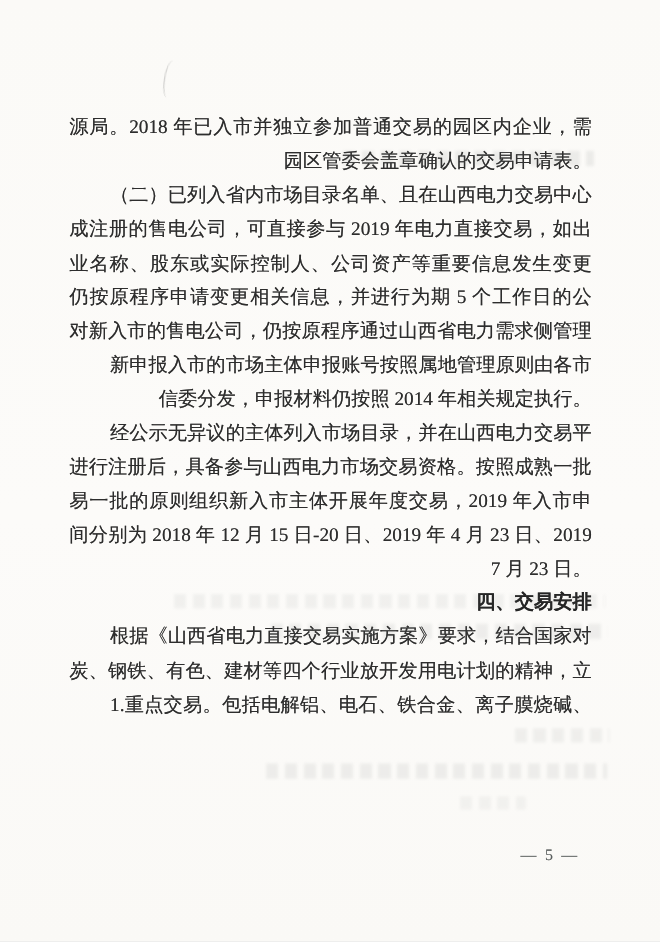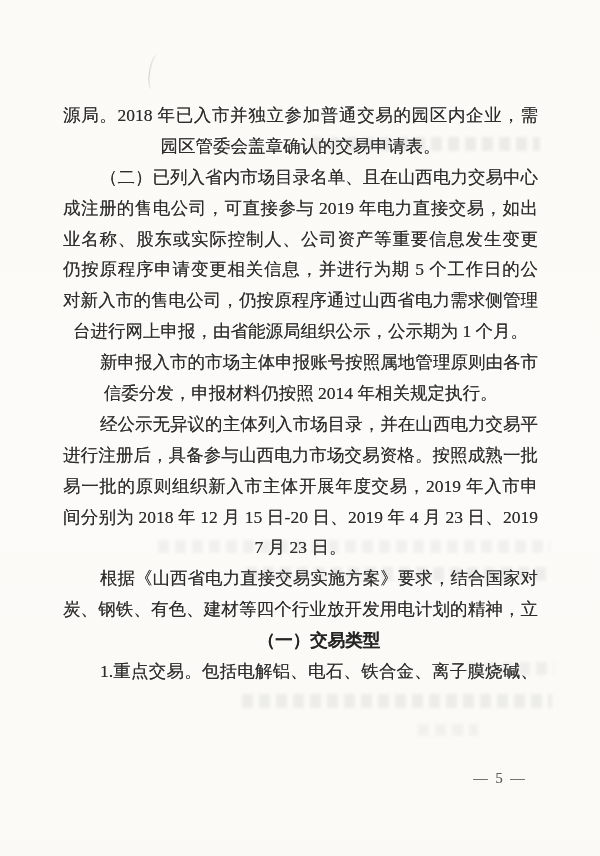--- a/index.html
+++ b/index.html
@@ -19,21 +19,21 @@
     left: 63px; top: 100px;
     width: 475px;
     font-size: 17.5px;
     color: #2d2d2d;
     text-shadow: 0 0 0.6px rgba(45,45,45,0.7);
   }
   .line {
     height: 30.9px;
     line-height: 30.9px;
     overflow: hidden;
-    text-align: center;
+    text-align: right;
   }
   .line.indent { padding-left: 37px; }
   .line.bold   { font-weight: bold; color: #242424; }
   .line.fill   { text-align: justify; text-align-last: justify; }
   .page-number {
     position: absolute;
     top: 770px; left: 447px;
     width: 106px;
     text-align: center;
     font-size: 14.5px;
@@ -72,31 +72,30 @@
   <span class="pen-mark"></span>
 
   <div class="text-block">
       <div class="line fill">源局。2018 年已入市并独立参加普通交易的园区内企业，需提交</div>
       <div class="line">园区管委会盖章确认的交易申请表。</div>
       <div class="line indent fill">（二）已列入省内市场目录名单、且在山西电力交易中心完</div>
       <div class="line fill">成注册的售电公司，可直接参与 2019 年电力直接交易，如出现企</div>
       <div class="line fill">业名称、股东或实际控制人、公司资产等重要信息发生变更的，</div>
       <div class="line fill">仍按原程序申请变更相关信息，并进行为期 5 个工作日的公示。</div>
       <div class="line fill">对新入市的售电公司，仍按原程序通过山西省电力需求侧管理平</div>
-      <div class="line">台进行网上申报，由省能源局组织公示，公示期为 1 个月。</div>
       <div class="line indent fill">新申报入市的市场主体申报账号按照属地管理原则由各市经</div>
       <div class="line">信委分发，申报材料仍按照 2014 年相关规定执行。</div>
       <div class="line indent fill">经公示无异议的主体列入市场目录，并在山西电力交易平台</div>
       <div class="line fill">进行注册后，具备参与山西电力市场交易资格。按照成熟一批交</div>
       <div class="line fill">易一批的原则组织新入市主体开展年度交易，2019 年入市申报时</div>
       <div class="line fill">间分别为 2018 年 12 月 15 日-20 日、2019 年 4 月 23 日、2019 年</div>
       <div class="line">7 月 23 日。</div>
+      <div class="line indent bold">四、交易安排</div>
       <div class="line indent fill">根据《山西省电力直接交易实施方案》要求，结合国家对煤</div>
       <div class="line fill">炭、钢铁、有色、建材等四个行业放开发用电计划的精神，立足</div>
-      <div class="line indent bold">（一）交易类型</div>
       <div class="line indent fill">1.重点交易。包括电解铝、电石、铁合金、离子膜烧碱、尿</div>
     </div>
 
   <div class="artifact a1"></div>
   <div class="artifact a2"></div>
   <div class="artifact a3"></div>
   <div class="artifact a4"></div>
   <div class="artifact a5"></div>
   <div class="artifact a6"></div>
 

